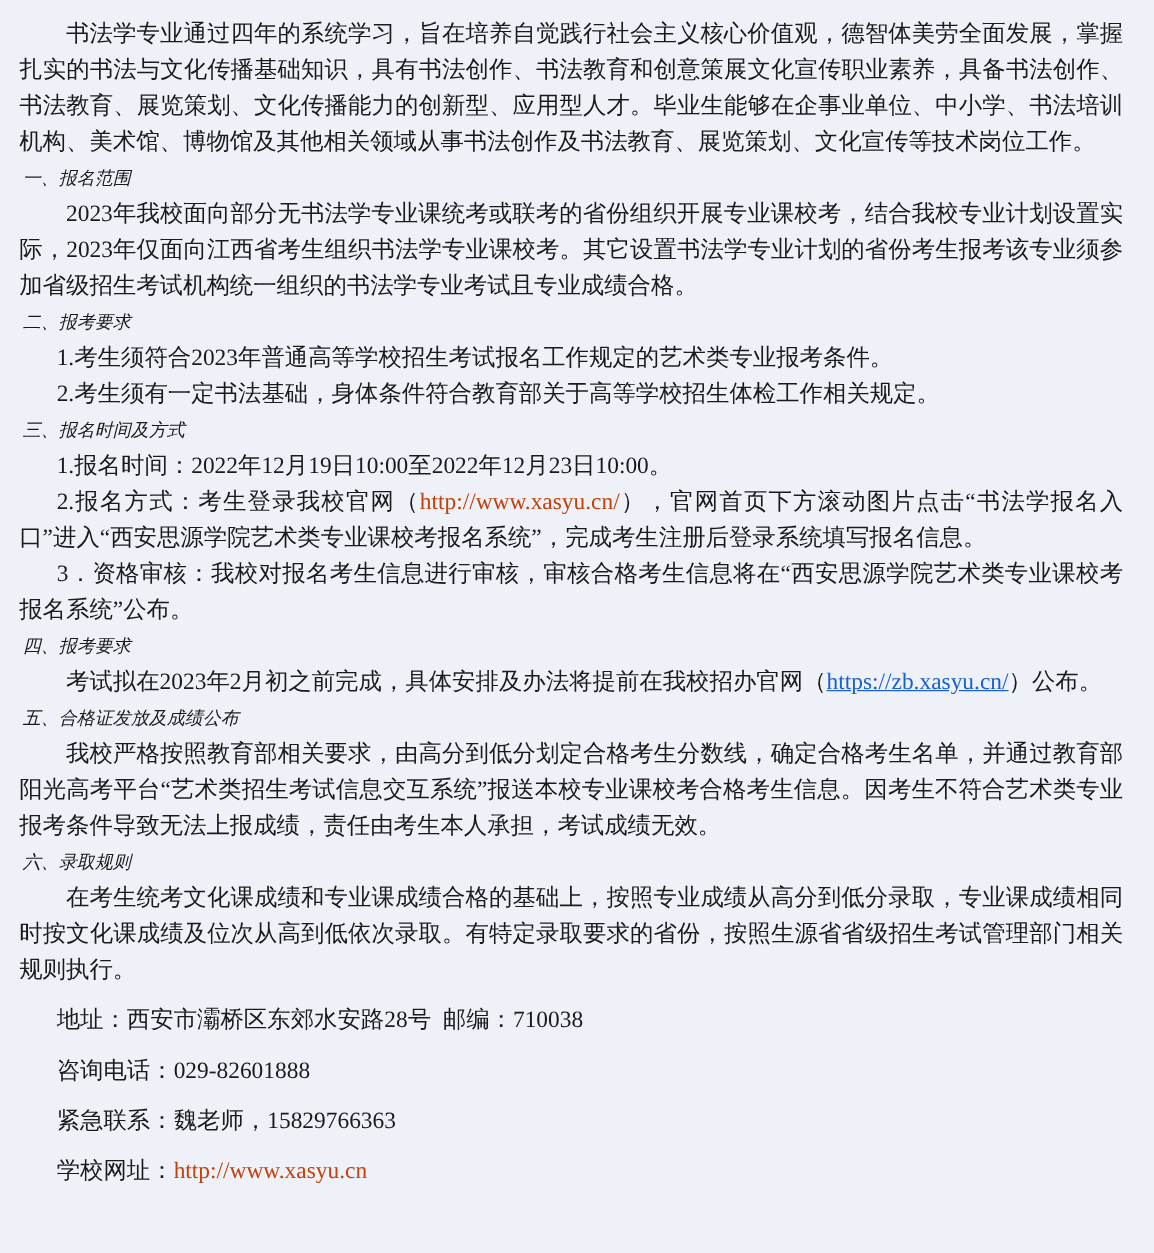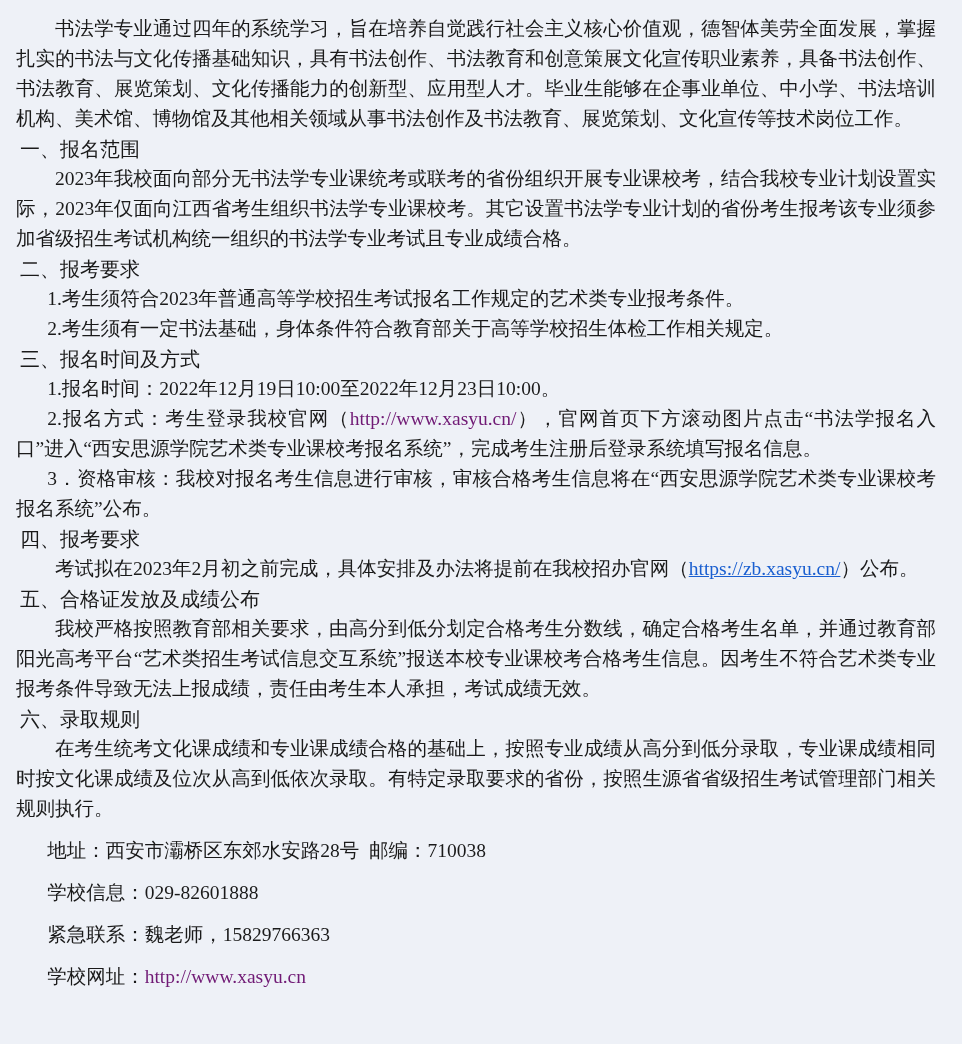--- a/index.html
+++ b/index.html
@@ -26,27 +26,28 @@
     text-align: justify;
     text-justify: inter-ideograph;
   }
   .indent2 {
     text-indent: 2em;
   }
   .indent15 {
     text-indent: 1.6em;
   }
   .heading {
-    font-size: 20px;
+    font-size: 15px;
     line-height: 30px;
     text-indent: 0.2em;
     margin: 0;
+    font-style: italic;
   }
   .link {
-    color: #701a75;
+    color: #c2410c;
   }
   .link-blue {
     color: #1a5fd0;
     text-decoration: underline;
   }
   .info-line {
     text-indent: 1.6em;
     margin-top: 12px;
   }
 </style>
@@ -72,17 +73,17 @@
   <p class="heading">四、报考要求</p>
   <p class="indent2"><span>考试拟在2023年2月初之前完成，具体安排及办法将提前在我校招办官网（</span><span class="link-blue">https://zb.xasyu.cn/</span><span>）公布。</span></p>
 
   <p class="heading">五、合格证发放及成绩公布</p>
   <p class="indent2">我校严格按照教育部相关要求，由高分到低分划定合格考生分数线，确定合格考生名单，并通过教育部阳光高考平台“艺术类招生考试信息交互系统”报送本校专业课校考合格考生信息。因考生不符合艺术类专业报考条件导致无法上报成绩，责任由考生本人承担，考试成绩无效。</p>
 
   <p class="heading">六、录取规则</p>
   <p class="indent2">在考生统考文化课成绩和专业课成绩合格的基础上，按照专业成绩从高分到低分录取，专业课成绩相同时按文化课成绩及位次从高到低依次录取。有特定录取要求的省份，按照生源省省级招生考试管理部门相关规则执行。</p>
 
   <p class="info-line"><span>地址：</span><span>西安市灞桥区东郊水安路28号</span>&nbsp;&nbsp;<span>邮编：</span><span>710038</span></p>
-  <p class="info-line"><span>学校信息：</span><span>029-82601888</span></p>
+  <p class="info-line"><span>咨询电话：</span><span>029-82601888</span></p>
   <p class="info-line"><span>紧急联系：</span><span>魏老师，15829766363</span></p>
   <p class="info-line"><span>学校网址：</span><span class="link">http://www.xasyu.cn</span></p>
 
 </div>
 
 </body></html>

